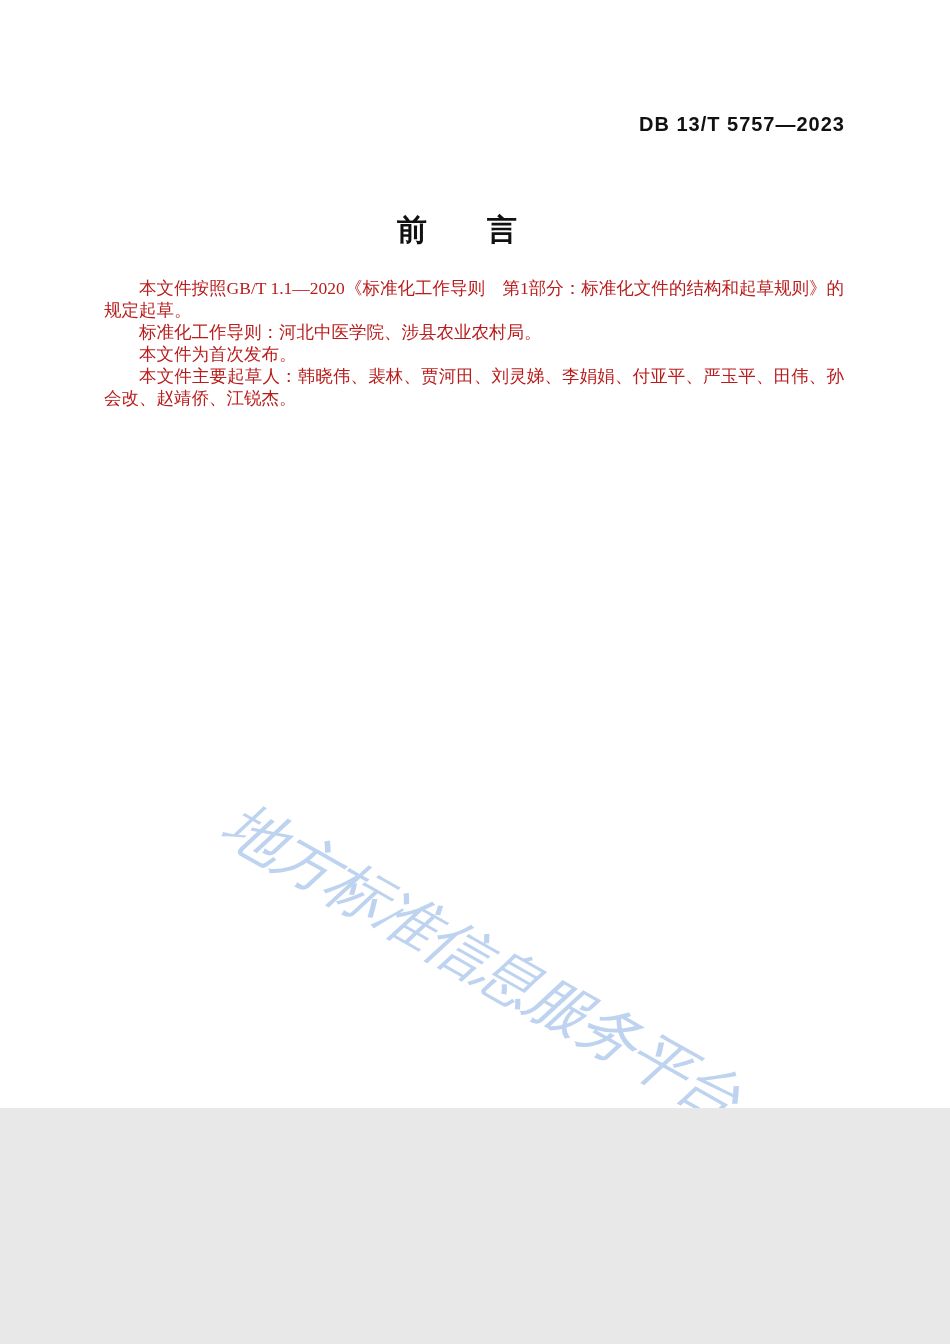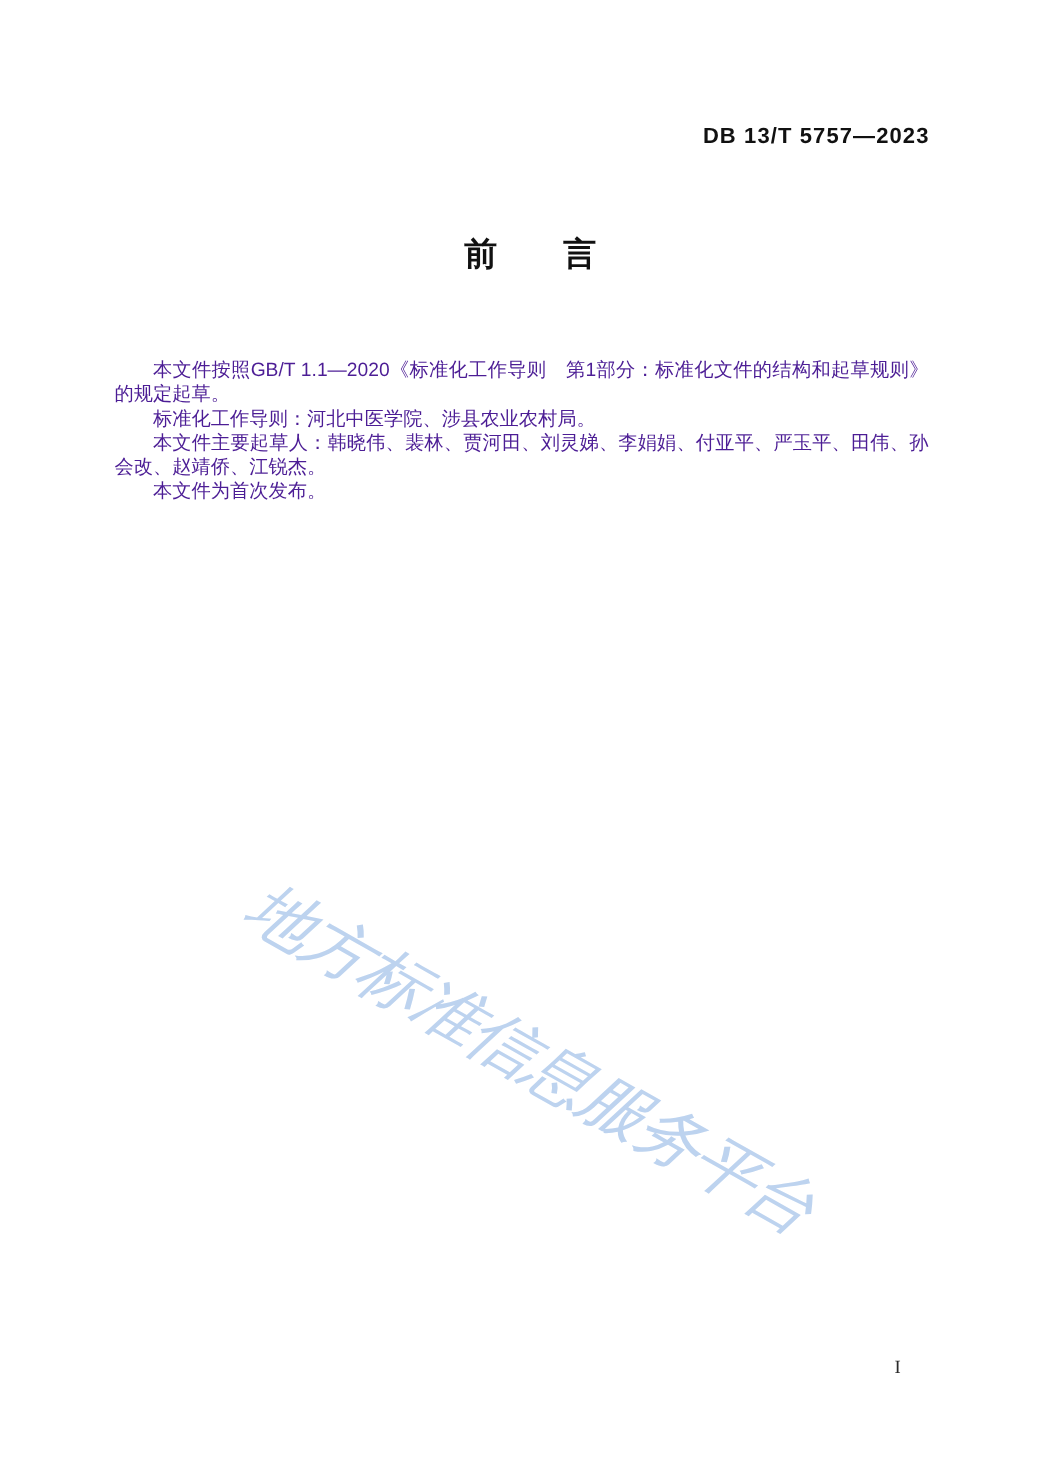--- a/index.html
+++ b/index.html
@@ -1,60 +1,59 @@
 <!DOCTYPE html>
 <html><head>
 <meta charset="utf-8">
 <style>
   * { margin: 0; padding: 0; box-sizing: border-box; }
   html, body { background: #e8e8e8; }
   .page {
     position: relative;
     width: 950px;
-    height: 1344px;
+    height: 1108px;
     margin: 0 auto;
     background: #ffffff;
     overflow: hidden;
     color: #1f1f1f;
   }
   .doc-number {
     position: absolute;
     top: 113px;
     right: 105px;
     font-family: "Liberation Sans", "DejaVu Sans", sans-serif;
     font-size: 20px;
     font-weight: 600;
     letter-spacing: 1px;
     color: #111111;
     white-space: nowrap;
   }
   .doc-title {
     position: absolute;
     top: 213px;
-    left: 112px;
+    left: 87px;
     width: 740px;
     text-align: center;
-    font-family: Liberation Serif, serif;
+    font-family: Liberation Mono, monospace;
     font-size: 30px;
     font-weight: 700;
     color: #111111;
     line-height: 38px;
     white-space: pre;
   }
   .doc-body {
     position: absolute;
     top: 277px;
     left: 104px;
     width: 740px;
-    font-family: Liberation Sans, sans-serif;
+    font-family: Liberation Serif, serif;
     font-size: 17.5px;
     line-height: 22px;
     text-align: justify;
-    color: #4c1d95;
-    margin-top: 48px;
+    color: #b91c1c;
   }
   .doc-body p {
     text-indent: 2em;
     margin: 0;
   }
   .watermark {
     position: absolute;
     left: 252px;
     top: 786px;
     font-family: "Liberation Serif", "DejaVu Serif", serif;
@@ -84,21 +83,21 @@
 
 <div class="page">
 
   <div class="doc-number">DB 13/T 5757—2023</div>
 
   <h1 class="doc-title">前　　言</h1>
 
   <div class="doc-body">
     <p>本文件按照GB/T 1.1—2020《标准化工作导则　第1部分：标准化文件的结构和起草规则》的规定起草。</p>
     <p>标准化工作导则：河北中医学院、涉县农业农村局。</p>
+    <p>本文件为首次发布。</p>
     <p>本文件主要起草人：韩晓伟、裴林、贾河田、刘灵娣、李娟娟、付亚平、严玉平、田伟、孙会改、赵靖侨、江锐杰。</p>
-    <p>本文件为首次发布。</p>
   </div>
 
   <div class="watermark" style="color:#bdd3ef">地方标准信息服务平台</div>
 
   <div class="page-number">I</div>
 
 </div>
 
 </body></html>

